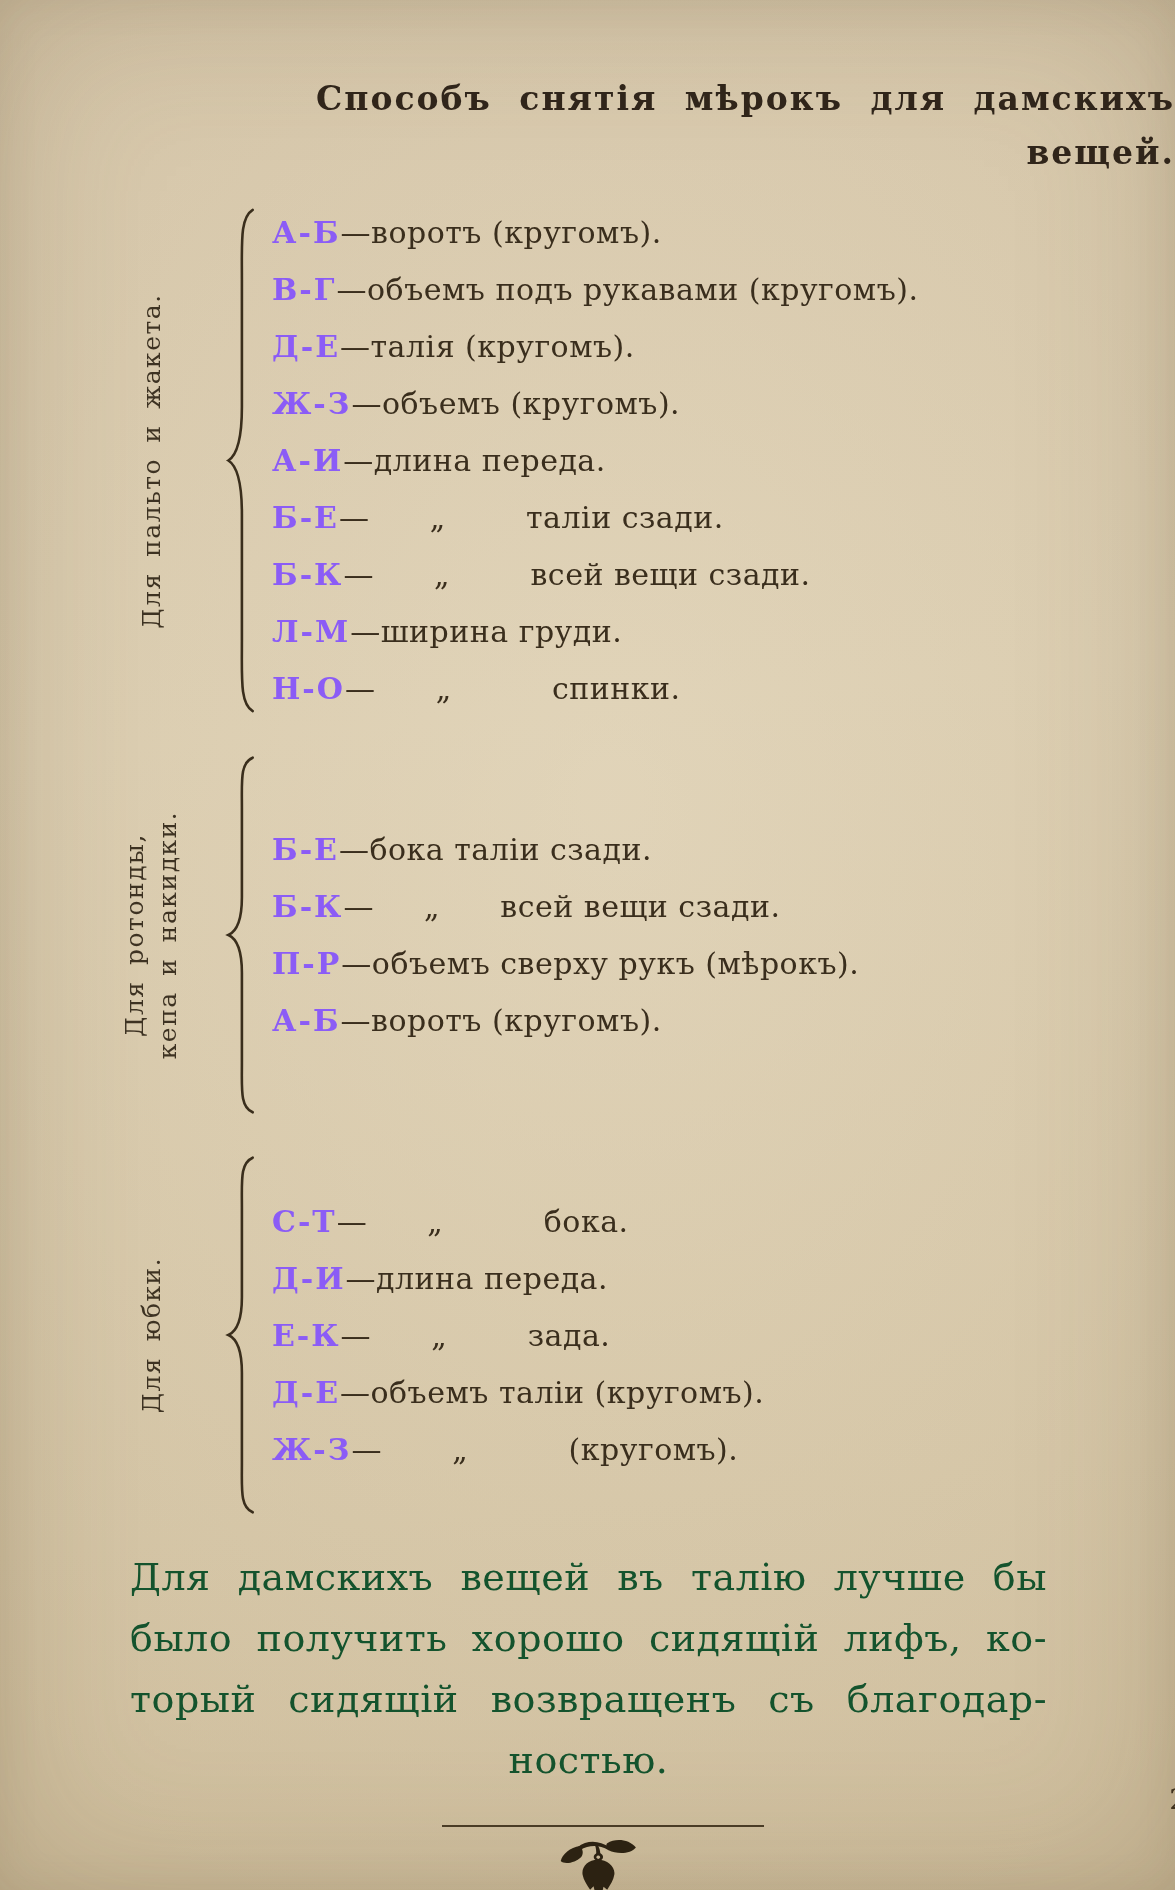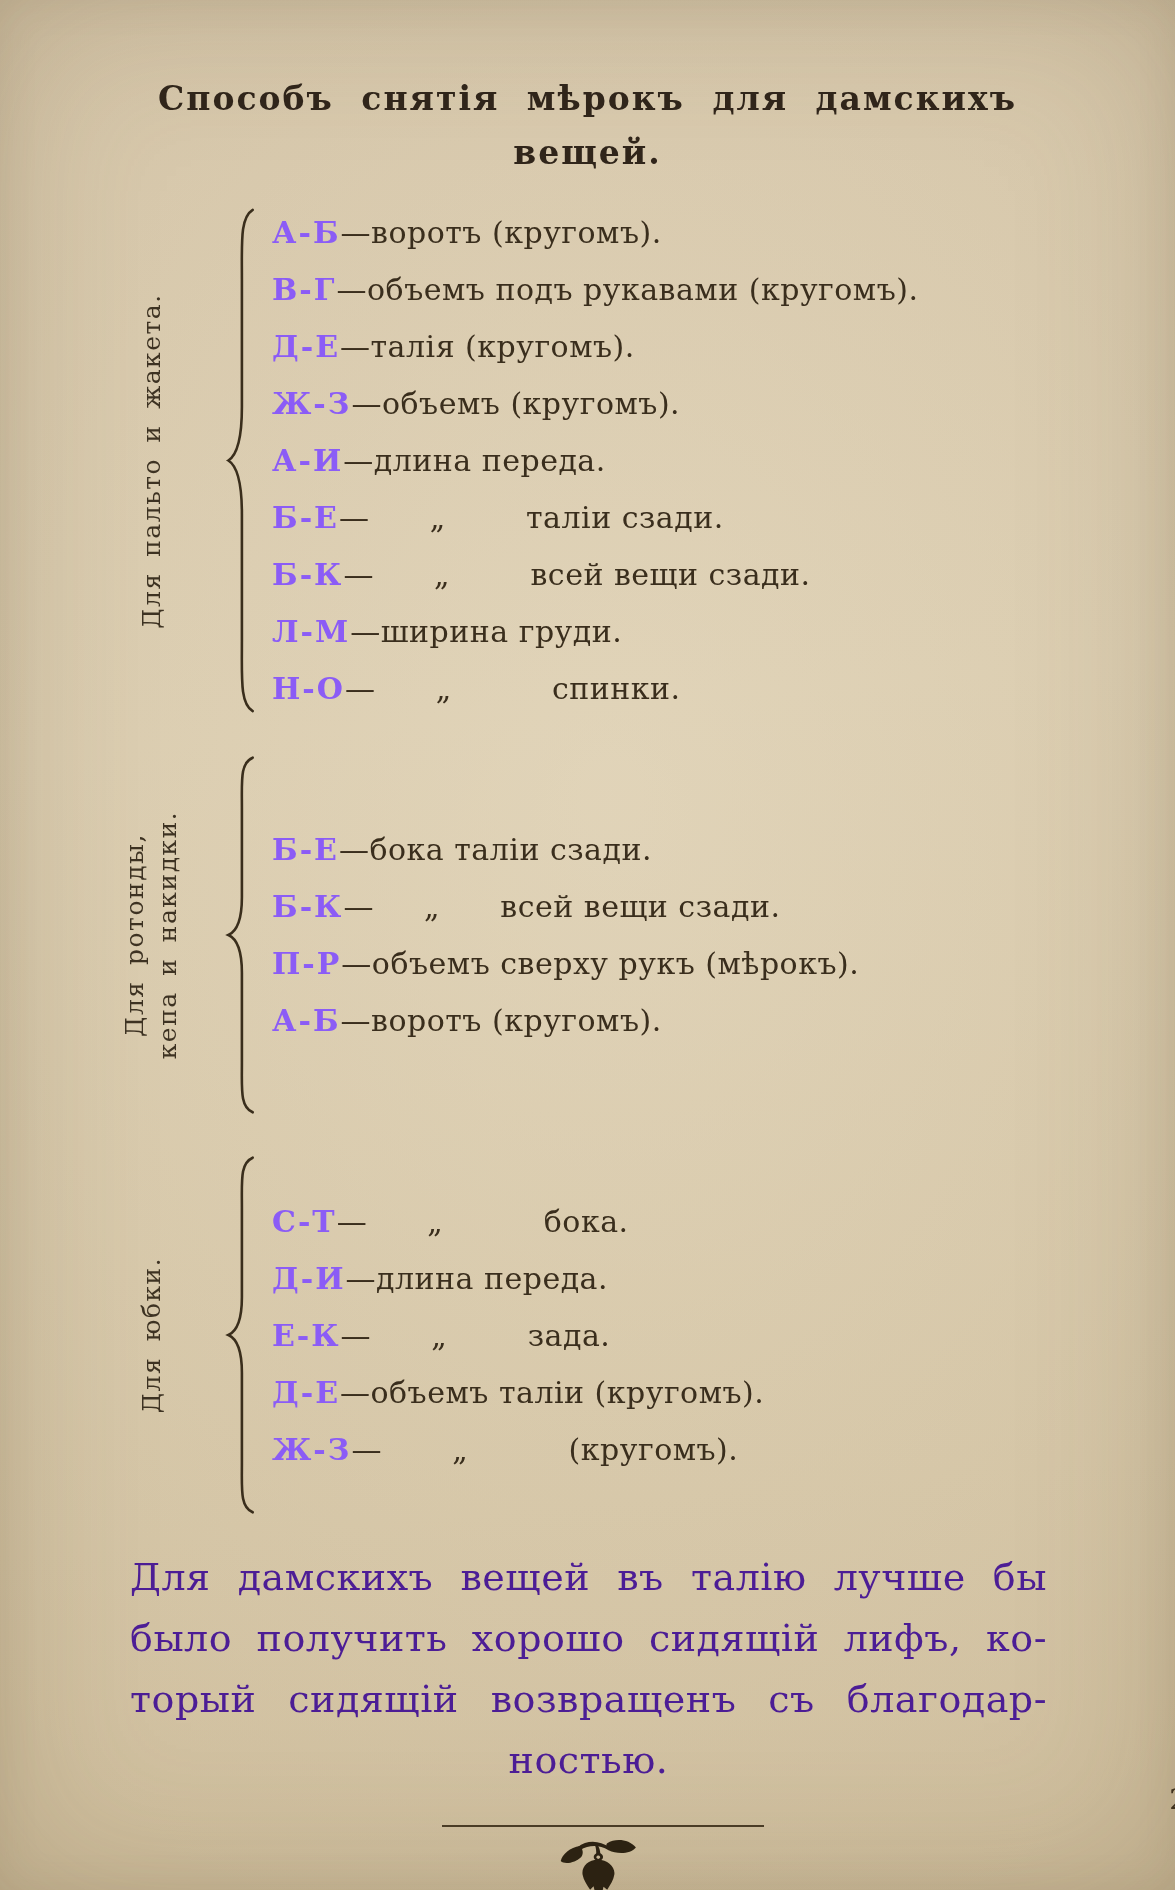--- a/index.html
+++ b/index.html
@@ -19,21 +19,21 @@
     box-shadow: inset 0 0 160px rgba(96,78,46,0.22), inset 0 0 40px rgba(96,78,46,0.10);
   }
   .page {
     position: relative;
     padding-top: 72px;
     height: 100%;
     box-sizing: border-box;
   }
   
   .title {
-    text-align: center;
+    text-align: right;
     font-weight: bold;
     font-size: 33px;
     line-height: 54px;
     letter-spacing: 2px;
     word-spacing: 14px;
     color: #30251a;
   }
   .title .t2 { letter-spacing: 2px; }
   
   .groups { margin-top: 24px; }
@@ -85,21 +85,21 @@
   .code {
     font-weight: bold;
     letter-spacing: 2px;
     color: #8b5cf6;
   }
   
   .para {
     margin: 30px 128px 0 130px;
     font-size: 38px;
     line-height: 61px;
-    color: #4c1d95;
+    color: #14532d;
   }
   .para-line { text-align: justify; text-align-last: justify; letter-spacing: 0.5px; }
   .para-line.center { text-align: right; text-align-last: center; }
   
   .divider {
     width: 322px;
     margin: 34px auto 0 auto;
     position: relative;
     left: 15px;
     border-top: 2px solid #4a3c26;

